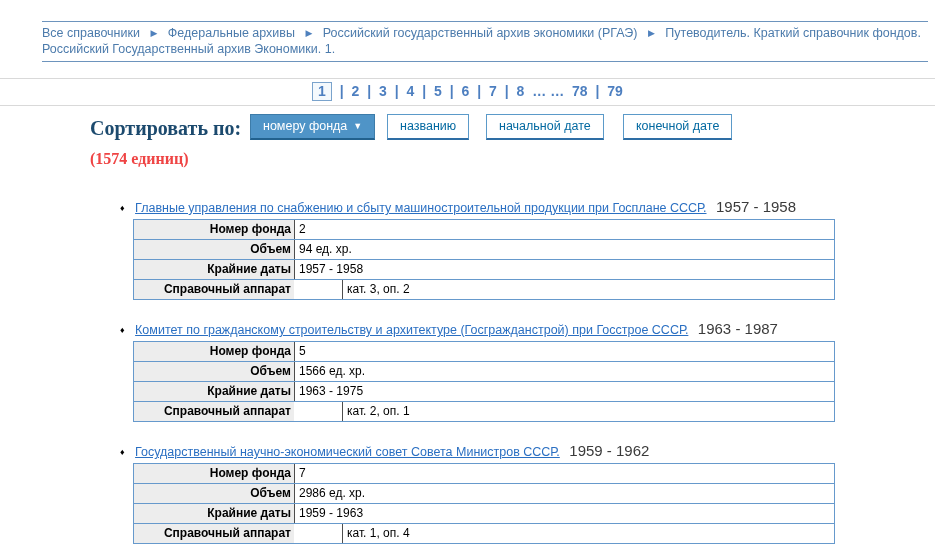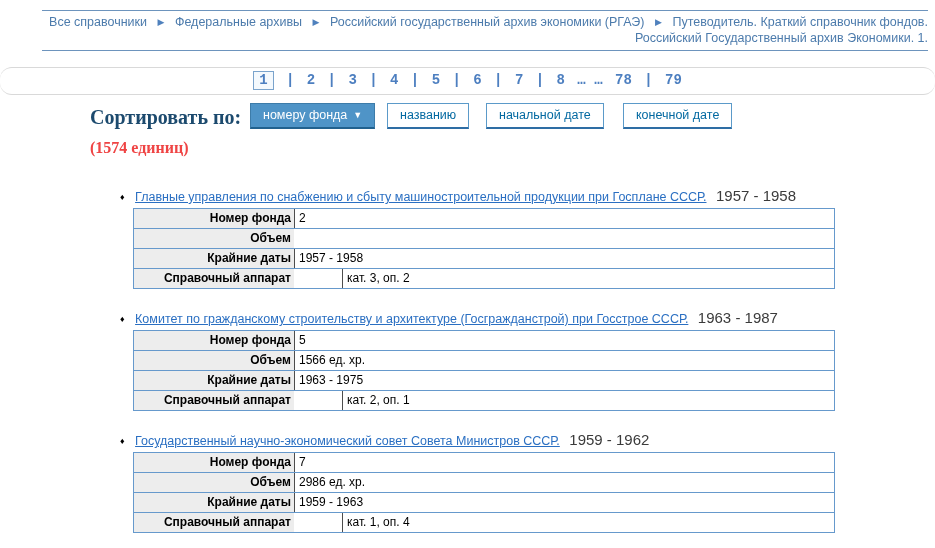--- a/index.html
+++ b/index.html
@@ -1,28 +1,28 @@
 <!DOCTYPE html>
 <html><head>
 <meta charset="utf-8">
 <style>
   * { margin: 0; padding: 0; box-sizing: border-box; }
   html, body { width: 935px; height: 548px; overflow: hidden; background: #ffffff;
     font-family: "Liberation Sans", sans-serif; }
 
   
-  .breadcrumb { margin: 10px 7px 0 42px; border-top: 1px solid #6d94bd; border-bottom: 1px solid #6d94bd;
-    padding: 3px 0 4px; font-size: 12.5px; line-height: 16px; color: #4c7bac; text-align: right; }
+  .breadcrumb { margin: 21px 7px 0 42px; border-top: 1px solid #6d94bd; border-bottom: 1px solid #6d94bd;
+    padding: 3px 0 4px; font-size: 12.5px; line-height: 16px; color: #4c7bac; }
   .bc-link { color: #4c7bac; text-decoration: none; cursor: pointer; }
   .bc-arrow { color: #4f81bd; font-size: 9px; margin: 0 7px; vertical-align: 1px; }
 
   
   .page-band { margin-top: 16px; border-top: 1px solid #d9d9d9; border-bottom: 1px solid #d9d9d9;
-    text-align: center; padding: 3px 0 4px; font-family: Liberation Mono, monospace;
-    font-weight: bold; font-size: 14px; color: #4d7fc0; line-height: 17px; border-radius: 12px; }
+    text-align: center; padding: 3px 0 4px; font-family: Liberation Sans, sans-serif;
+    font-weight: bold; font-size: 14px; color: #4d7fc0; line-height: 17px; }
   .pg-current { display: inline-block; border: 1px solid #7aa3cc; background: #f4f9fd;
     padding: 0 5px; color: #4d7fc0; }
   .pg-sep { margin: 0 4px; color: #4d7fc0; }
   .pg-link { color: #4d7fc0; text-decoration: none; cursor: pointer; }
   .pg-ellipsis { margin: 0 4px; }
 
   
   .sort-row { position: relative; height: 34px; margin-top: 6px; }
   .sort-label { position: absolute; left: 90px; top: 5px; font-family: "Liberation Serif", serif;
     font-weight: bold; font-size: 20px; color: #1c4a6e; }
@@ -108,20 +108,21 @@
       <a class="entry-link">Главные управления по снабжению и сбыту машиностроительной продукции при Госплане СССР.</a>
       <span class="entry-years">1957 - 1958</span>
     </div>
     <div class="fund-table">
       <div class="fund-row">
         <div class="cell-label">Номер фонда</div>
         <div class="cell-value">2</div>
       </div>
       <div class="fund-row">
         <div class="cell-label">Объем</div>
+        <div class="cell-value">94 ед. хр.</div>
       </div>
       <div class="fund-row">
         <div class="cell-label">Крайние даты</div>
         <div class="cell-value">1957 - 1958</div>
       </div>
       <div class="fund-row">
         <div class="cell-label">Справочный аппарат</div>
         <div class="cell-value">кат. 3, оп. 2</div>
       </div>
     </div>

